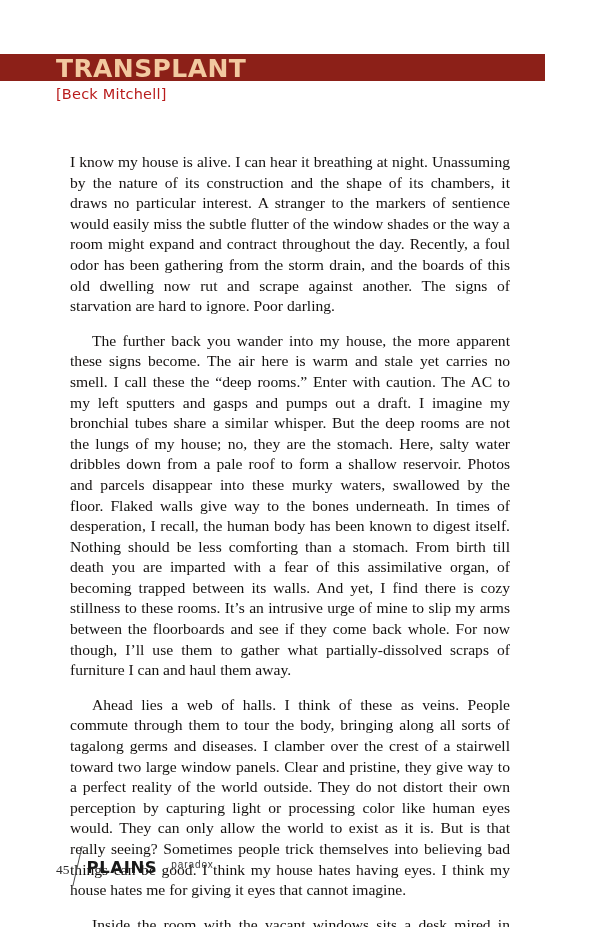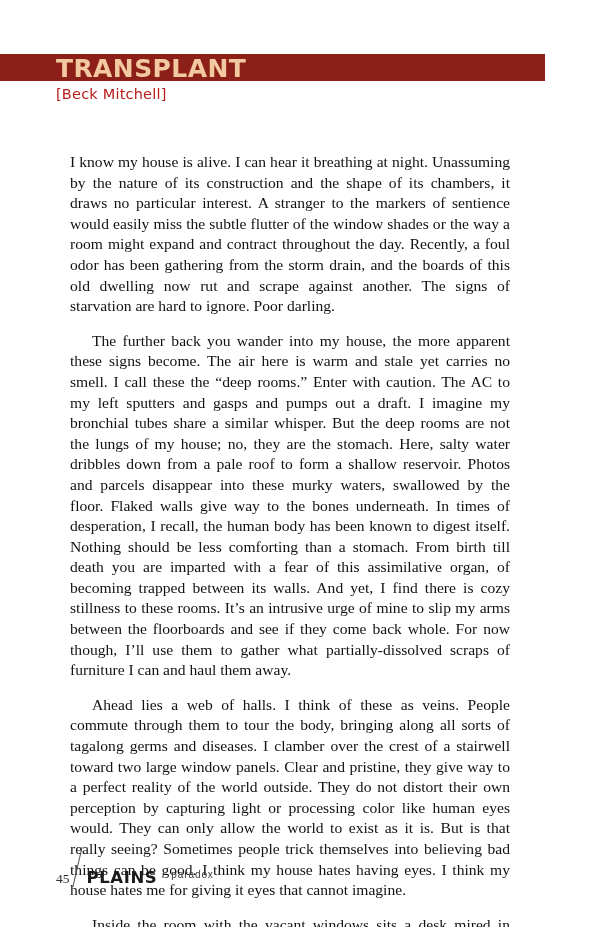--- a/index.html
+++ b/index.html
@@ -76,21 +76,21 @@
     text-indent: 22px;
   }
 
   
   .footer {
     position: absolute;
     left: 56px;
     bottom: 40px;
     height: 44px;
     display: flex;
-    align-items: flex-end;
+    align-items: center;
   }
   .page-num {
     font-family: "Liberation Serif", serif;
     font-size: 13.5px;
     color: #2b2b2b;
     margin-top: 10px;
     margin-right: 7px;
   }
   .footer-rule {
     width: 1px;

